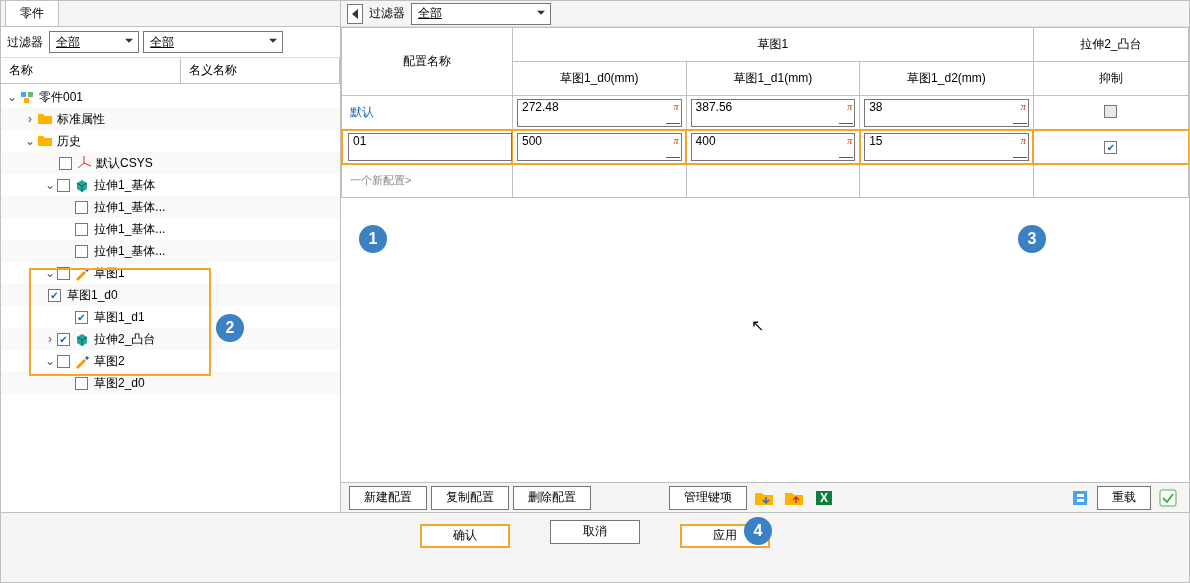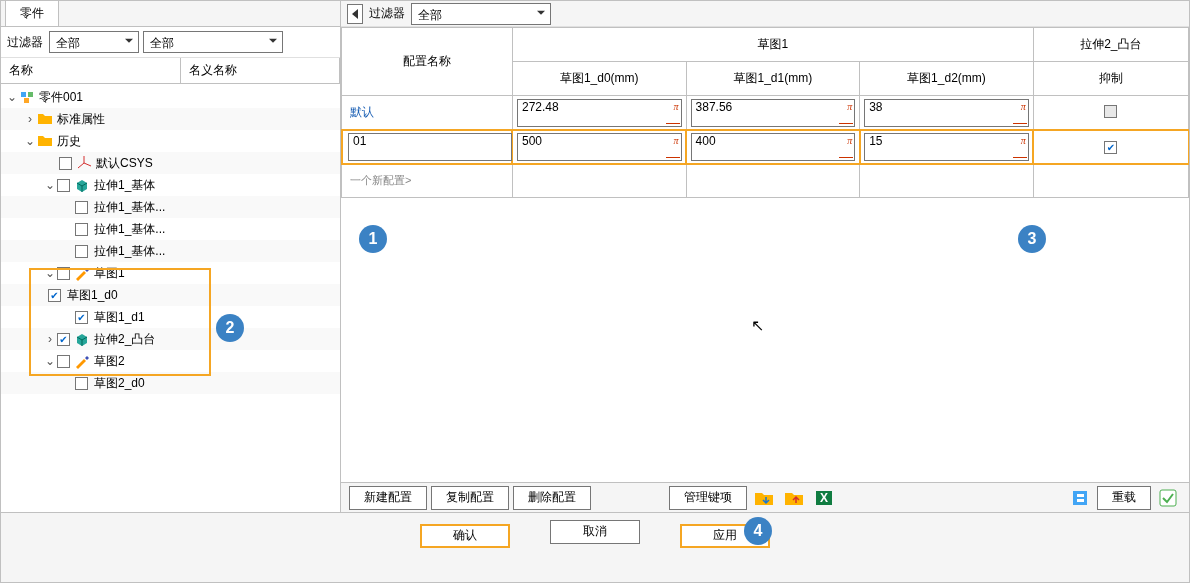--- a/index.html
+++ b/index.html
@@ -9,21 +9,21 @@
 .titlebar .icon { width: 16px; height: 16px; margin-right: 6px; }
 .titlebar .title { flex: 1; font-size: 13px; }
 .titlebar .winbtn { width: 18px; height: 18px; margin-left: 6px; color: #8a8a8a; cursor: pointer; display: flex; align-items: center; justify-content: center; }
 .body { display: flex; height: calc(100% - 70px); }
 
 .left-pane { width: 340px; border-right: 1px solid #c0c0c0; background: #fff; display: flex; flex-direction: column; }
 .tabbar { height: 26px; display: flex; align-items: flex-end; padding-left: 4px; border-bottom: 1px solid #c0c0c0; background: #f5f5f5; }
 .tab { padding: 4px 14px; border: 1px solid #c0c0c0; border-bottom: none; background: #fff; cursor: pointer; }
 .filter-row { display: flex; align-items: center; padding: 4px 6px; gap: 4px; border-bottom: 1px solid #e0e0e0; }
 .filter-row label { margin-right: 2px; }
-.dropdown { height: 22px; border: 1px solid #767676; background: #fff; padding: 0 16px 0 6px; display: flex; align-items: flex-end; position: relative; cursor: pointer; }
+.dropdown { height: 22px; border: 1px solid #767676; background: #fff; padding: 0 16px 0 6px; display: flex; align-items: center; position: relative; cursor: pointer; text-decoration: underline; }
 .dropdown::after { content: ""; position: absolute; right: 5px; top: 50%; transform: translateY(-40%); border: 4px solid transparent; border-top-color: #333; }
 .left-headers { display: flex; border-bottom: 1px solid #c0c0c0; background: #fff; }
 .left-headers > div { padding: 4px 8px; border-right: 1px solid #c0c0c0; }
 .lh-name { width: 180px; }
 .lh-nom { flex: 1; }
 .tree { flex: 1; overflow: auto; padding: 2px 0; position: relative; }
 .tree-row { display: flex; align-items: center; height: 22px; padding-left: 4px; white-space: nowrap; }
 .exp { width: 14px; text-align: center; color: #555; cursor: pointer; }
 .cb { width: 13px; height: 13px; border: 1px solid #767676; margin-right: 4px; display: inline-flex; align-items: center; justify-content: center; font-size: 10px; color: #0066cc; background: #fff; }
 .cb.checked::after { content: "✔"; }

